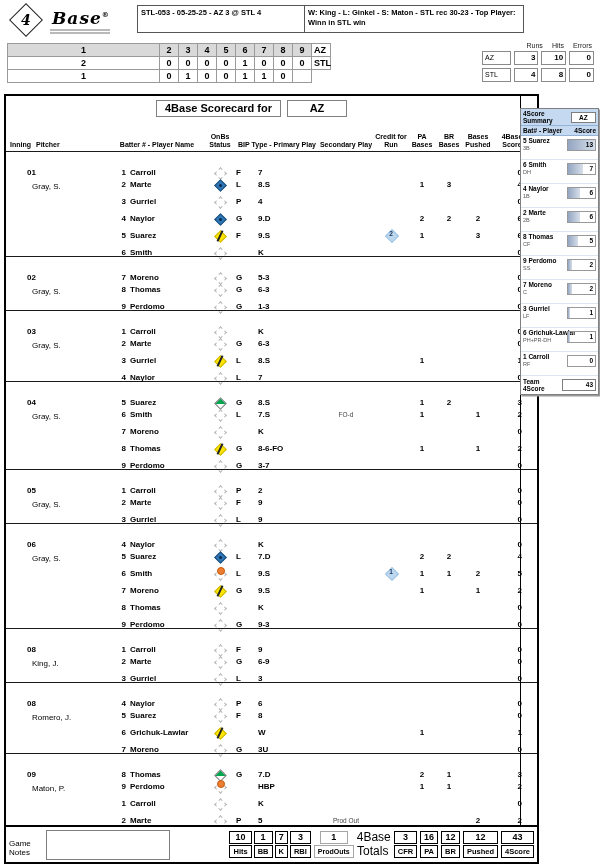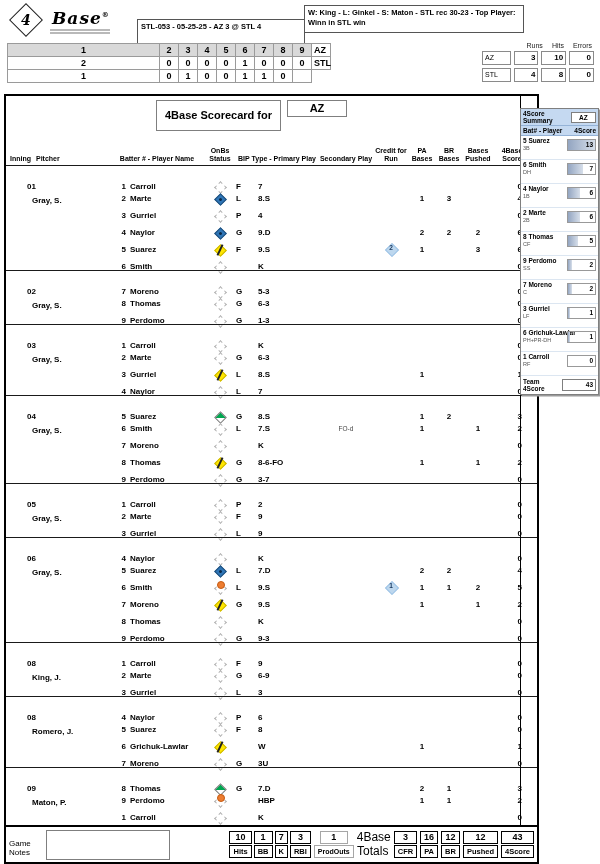--- a/index.html
+++ b/index.html
@@ -7,51 +7,51 @@
 
   
   #logo{position:absolute;left:8px;top:4px;display:flex;align-items:center;}
   .logo-diamond{width:22px;height:22px;border:1.5px solid #222;transform:rotate(45deg);display:flex;align-items:center;justify-content:center;background:#fff;margin:4px 6px 0 6px;}
   .logo-diamond span{transform:rotate(-45deg);font:italic bold 14px "DejaVu Serif",serif;}
   .logo-word{font:italic bold 17px "DejaVu Serif",serif;margin-left:8px;letter-spacing:1px;}
   .logo-reg{font-size:7px;vertical-align:super;}
   .logo-tag{position:absolute;left:42px;top:24px;width:60px;}
   .logo-tag div{height:2px;background:#b9b9b9;margin-top:1px;}
   .info-box{position:absolute;border:1px solid #555;font-size:7.5px;font-weight:bold;padding:2px 3px;line-height:1.35;background:#fff;}
-  #info1{left:137px;top:19px;width:160px;height:22px;}
+  #info1{left:137px;top:5px;width:160px;height:22px;}
   #info2{left:304px;top:5px;width:212px;height:22px;}
 
   
   #linescore{position:absolute;left:8px;top:44px;display:grid;grid-template-columns:152px repeat(9,19px);}
   .ls-cell{border:1px solid #9a9a9a;height:12px;line-height:12px;text-align:center;font-size:9px;font-weight:bold;margin:-1px 0 0 -1px;background:#fff;}
   .ls-head{background:#d9d9d9;}
   .ls-name{text-align:left;padding-left:2px;}
 
   
   #rhe{position:absolute;left:482px;top:42px;width:112px;font-size:7px;}
   .rhe-head{display:flex;justify-content:flex-end;gap:9px;margin-bottom:2px;padding-right:2px;color:#222;}
   .rhe-row{display:flex;gap:3px;margin-bottom:3px;}
   .rhe-team{width:26px;border:1px solid #8a8a8a;height:12px;line-height:12px;padding-left:2px;font-size:7px;}
   .rhe-val{width:22px;border:1px solid #8a8a8a;height:12px;line-height:12px;text-align:right;padding-right:2px;font-size:8px;font-weight:bold;}
 
   
   #main{position:absolute;left:4px;top:94px;width:531px;height:766px;border:2px solid #000;background:#fff;}
   #vline{position:absolute;top:0;bottom:37px;left:514px;width:0;border-left:1.5px solid #000;}
   #titlebar{display:flex;justify-content:center;gap:6px;margin:4px 0 2px -40px;}
-  .title-box{border:1.5px solid #7f7f7f;font-size:11px;font-weight:bold;padding:7px 8px;height:15px;line-height:15px;}
+  .title-box{border:1.5px solid #7f7f7f;font-size:11px;font-weight:bold;padding:0 8px;height:15px;line-height:15px;}
   .team-box{border:1.5px solid #7f7f7f;width:58px;text-align:center;font-size:11px;font-weight:bold;height:15px;line-height:15px;}
 
   .srow,#colhead{display:grid;}
   .srow{grid-template-columns:26px 78px 20px 74px 32px 22px 60px 56px 34px 28px 26px 32px 36px;height:17px;align-items:center;}
   #colhead{grid-template-columns:26px 78px 94px 32px 82px 56px 34px 28px 26px 32px 36px;align-items:end;height:30px;padding-bottom:2px;}
   #colhead div{font-size:7px;font-weight:bold;text-align:center;line-height:1.15;}
   #colhead .lft{text-align:left;padding-left:4px;}
   .igroup{border-top:1.5px solid #1a1a1a;padding:1px 0;}
   .c-inn{font-size:8px;font-weight:bold;padding-left:21px;}
-  .c-pit{font-size:8px;font-weight:bold;margin-top:29px;}
+  .c-pit{font-size:8px;font-weight:normal;margin-top:29px;}
   .c-num{font-size:8px;font-weight:bold;text-align:right;padding-right:4px;}
   .c-name{font-size:8px;font-weight:bold;}
   .c-onbs{text-align:center;}
   .c-bip{font-size:8px;font-weight:bold;}
   .c-play{font-size:8px;font-weight:bold;}
   .c-sec{font-size:6.5px;color:#444;text-align:center;}
   .c-cfr{text-align:center;}
   .c-mid{font-size:8px;font-weight:bold;text-align:center;}
   .c-score{font-size:8px;font-weight:bold;text-align:right;padding-right:8px;}
 

